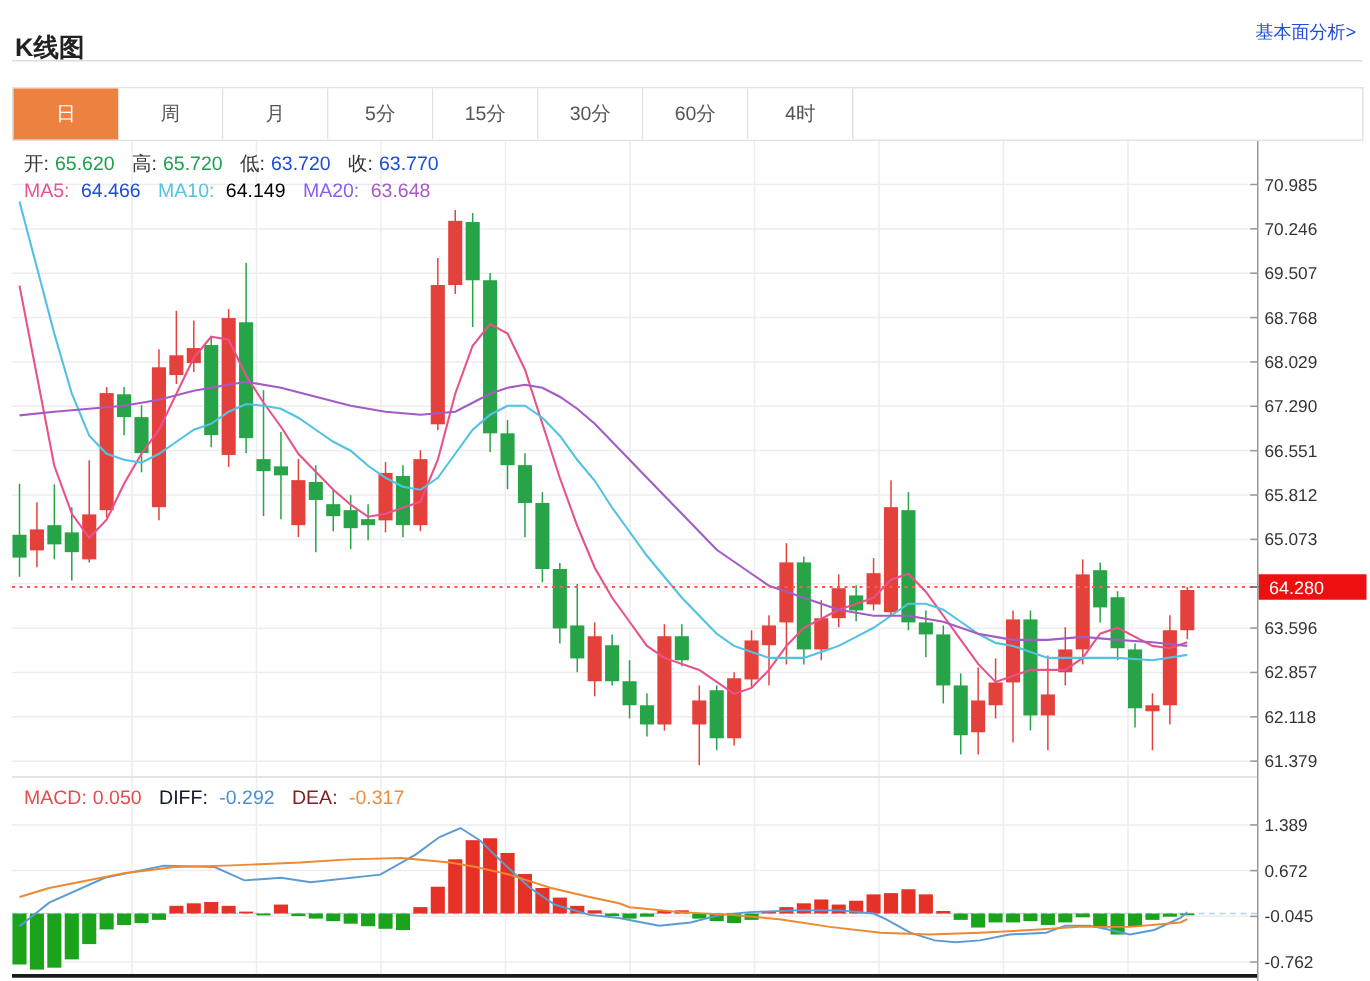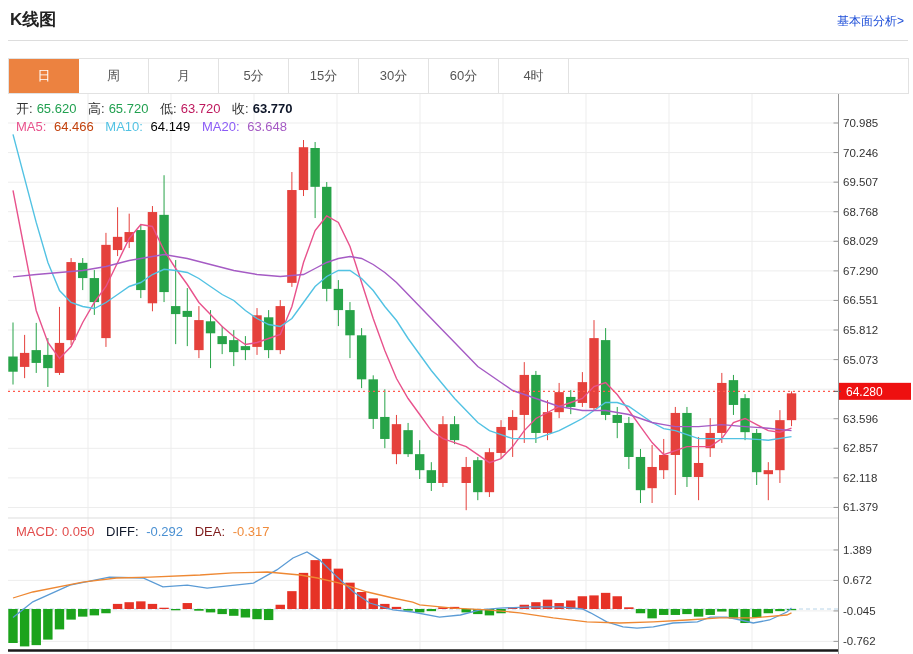--- a/index.html
+++ b/index.html
@@ -1,18 +1,18 @@
 <!DOCTYPE html>
 <html><head>
 <meta charset="utf-8">
 <style>
   html,body{margin:0;padding:0;background:#fff;}
   body{width:913px;height:654px;position:relative;overflow:hidden;
        font-family:"Liberation Sans","DejaVu Sans",sans-serif;}
-  .page-title{position:absolute;left:10px;top:8px;font-size:17px;font-weight:bold;color:#222;z-index:3;}
+  .page-title{position:absolute;left:10px;top:20px;font-size:17px;font-weight:bold;color:#222;z-index:3;}
   .fa-link{position:absolute;right:9px;top:13px;font-size:12px;color:#1d4ed8;z-index:3;cursor:pointer;}
   .title-divider{position:absolute;left:8px;top:40px;width:900px;height:0;border-top:1px solid #ddd;}
   .tab-bar{position:absolute;left:8px;top:58px;width:901px;height:36px;display:flex;
            border:1px solid #e2e2e2;box-sizing:border-box;background:#fff;z-index:3;}
   .tab{width:70px;height:100%;display:flex;align-items:center;justify-content:center;
        font-size:13px;color:#555;border-right:1px solid #e2e2e2;cursor:pointer;box-sizing:border-box;background:#fff;}
   .tab.active{background:#ec8240;color:#fff;border-right:none;}
   #chart{position:absolute;left:0;top:0;z-index:1;}
   .info-row{position:absolute;left:16px;z-index:2;font-size:13px;white-space:nowrap;}
   .info-row span{margin-right:4px;}
@@ -324,26 +324,26 @@
       <text x="843" y="614.9125" fill="#333333" font-size="11.5" font-family="Liberation Sans, DejaVu Sans, sans-serif">-0.045</text>
       <line x1="833.5" y1="641.385" x2="838.5" y2="641.385" stroke="#999999"></line>
       <text x="843" y="645.385" fill="#333333" font-size="11.5" font-family="Liberation Sans, DejaVu Sans, sans-serif">-0.762</text>
     </g>
     <line x1="8" y1="650.5" x2="838" y2="650.5" stroke="#1a1a1a" stroke-width="2.5"></line>
   </svg>
 
 <div class="info-row" style="top:100px;">
   <span class="pair"><span class="lbl">开:</span><span class="val-green" style="color: rgb(33, 160, 80);">65.620</span></span>
   <span class="pair"><span class="lbl">高:</span><span class="val-green" style="color: rgb(33, 160, 80);">65.720</span></span>
-  <span class="pair"><span class="lbl">低:</span><span class="val-green" style="color: #be185d;">63.720</span></span>
-  <span class="pair"><span class="lbl">收:</span><span class="val-green" style="color: #0f172a; font-weight: bold;">63.770</span></span>
+  <span class="pair"><span class="lbl">低:</span><span class="val-green" style="color: #1d4ed8;">63.720</span></span>
+  <span class="pair"><span class="lbl">收:</span><span class="val-green" style="color: #1d4ed8;">63.770</span></span>
 </div>
 
 <div class="info-row" style="top:119px;">
-  <span class="pair"><span class="c-ma5" style="color: rgb(232, 82, 140);">MA5:</span> <span class="c-ma5" style="color: #c2410c;">64.466</span></span>
+  <span class="pair"><span class="c-ma5" style="color: rgb(232, 82, 140);">MA5:</span> <span class="c-ma5" style="color: #1d4ed8;">64.466</span></span>
   <span class="pair"><span class="c-ma10" style="color: rgb(82, 194, 227);">MA10:</span> <span class="c-ma10" style="color: #000000;">64.149</span></span>
   <span class="pair"><span class="c-ma20" style="color: #8b5cf6;">MA20:</span> <span class="c-ma20" style="color: rgb(165, 91, 196);">63.648</span></span>
 </div>
 
 <div class="info-row" style="top:524px;">
   <span class="pair"><span class="c-macd" style="color: rgb(226, 76, 76);">MACD:</span><span class="c-macd" style="color: rgb(226, 76, 76);">0.050</span></span>
   <span class="pair"><span class="c-diff" style="color: #0f172a;">DIFF:</span> <span class="c-diff" style="color: rgb(74, 144, 210);">-0.292</span></span>
   <span class="pair"><span class="c-dea" style="color: #7f1d1d;">DEA:</span> <span class="c-dea" style="color: rgb(240, 140, 60);">-0.317</span></span>
 </div>
 

